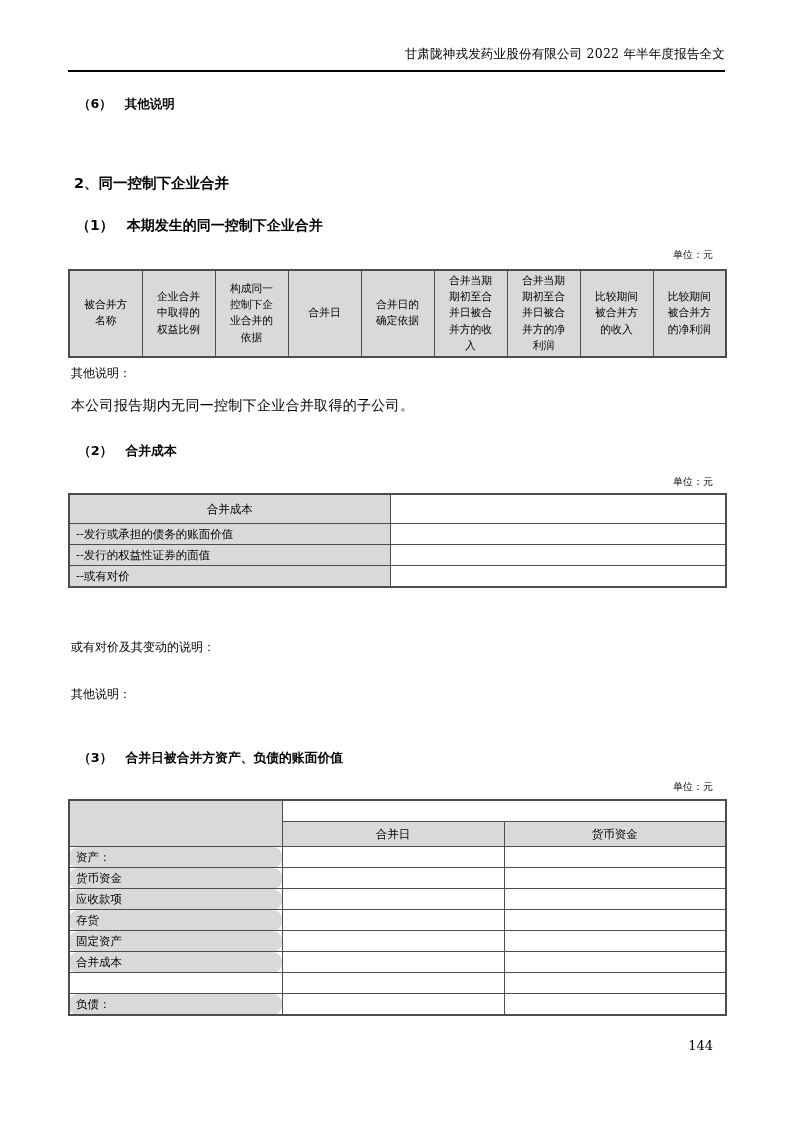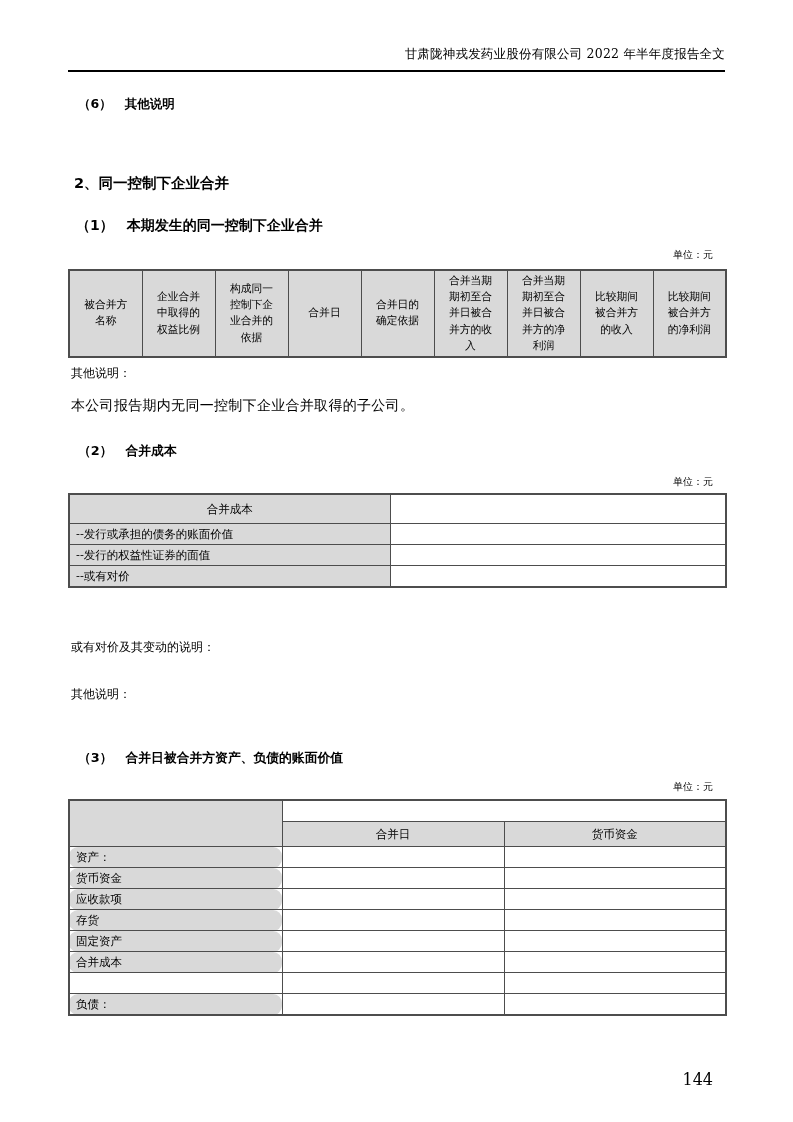--- a/index.html
+++ b/index.html
@@ -24,21 +24,21 @@
   .unit{right:80px;font-size:10px;}
   .unit1{top:248px;}
   .unit2{top:475px;}
   .unit3{top:780px;}
   
   .note{left:71px;font-size:12px;}
   .note1{top:365px;}
   .note-contingent{top:639px;}
   .note2{top:686px;}
   .statement{top:397px;left:71px;font-size:14px;letter-spacing:0.3px;}
-  .page-number{top:1038px;right:80px;font-size:16px;margin-top:32px;}
+  .page-number{top:1038px;right:80px;font-size:13px;}
   
   table.doc-table{border-collapse:collapse;table-layout:fixed;border:2px solid #4d4d4d;}
   table.doc-table td{border:1px solid #4d4d4d;overflow:hidden;}
   .gray{background:#d9d9d9;}
   .white{background:#ffffff;}
   
   .t1{top:269px;left:68px;width:657px;}
   .t1 td{
     height:80px;font-size:10.8px;line-height:1.5;text-align:center;
     vertical-align:middle;padding:2px 10px;word-break:break-all;background:#d9d9d9;

